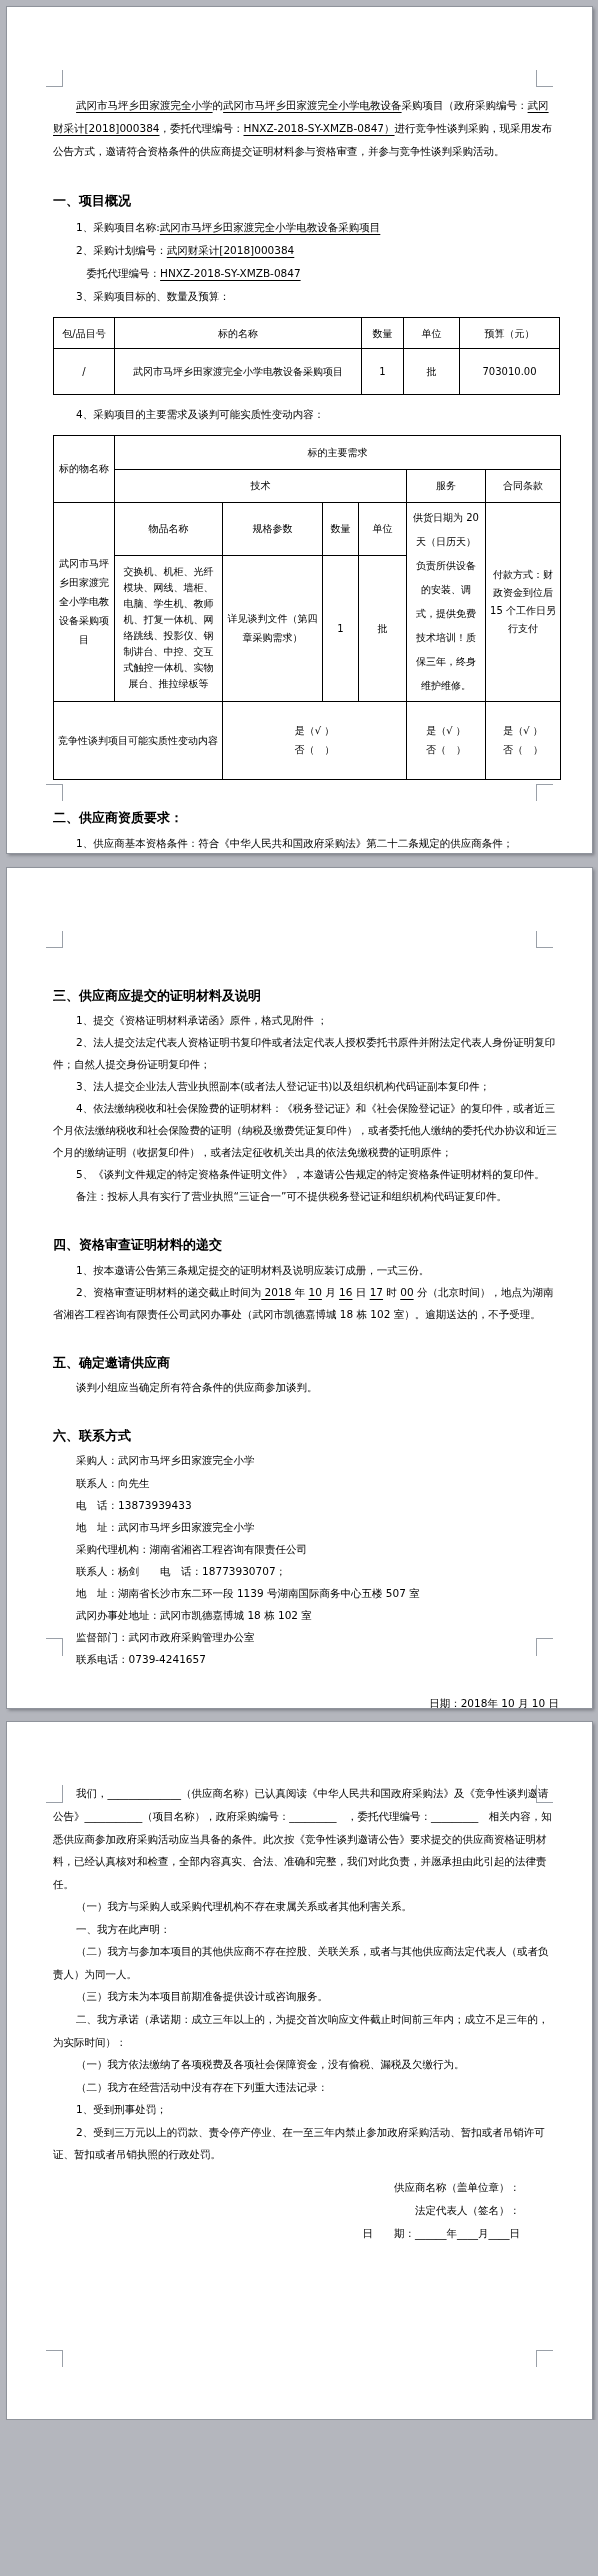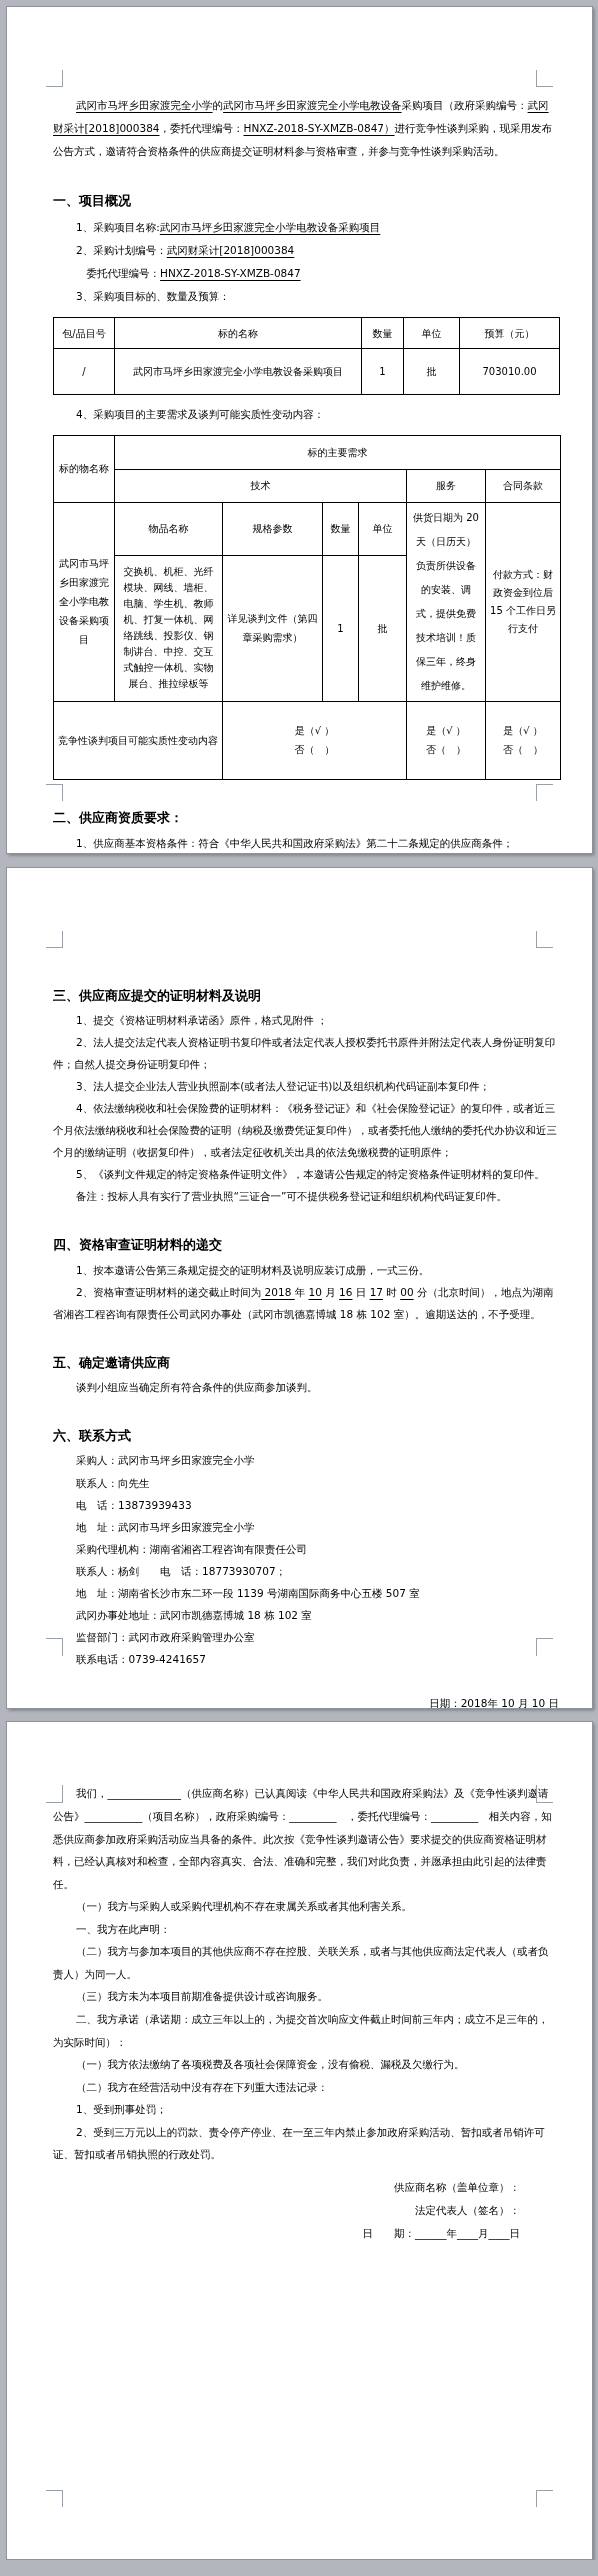--- a/index.html
+++ b/index.html
@@ -15,21 +15,21 @@
     width:587px;
     margin:0 auto;
     background:#ffffff;
     border:0.7px solid #8f939b;
     box-sizing:border-box;
     box-shadow:1.5px 2.2px 3px rgba(60,62,72,.45);
     overflow:hidden;
   }
   #p1{height:848px;margin-top:6px;}
   #p2{height:842px;margin-top:12.7px;}
-  #p3{height:839px;margin-top:12.7px;}
+  #p3{height:699px;margin-top:12.7px;}
 
   
   .cm{position:absolute;width:16.4px;height:16.4px;border:0 solid #9aa0a8;}
   .cm-tl{left:39px;top:63px;border-right-width:0.7px;border-bottom-width:0.7px;}
   .cm-tr{right:39px;top:63px;border-left-width:0.7px;border-bottom-width:0.7px;}
   .cm-bl{left:39px;bottom:52px;border-right-width:0.7px;border-top-width:0.7px;}
   .cm-br{right:39px;bottom:52px;border-left-width:0.7px;border-top-width:0.7px;}
 
   .inner{padding:0 33px 0 46px;font-size:10.5px;line-height:2.2;}
   #p1 .inner{padding-top:87px;}

